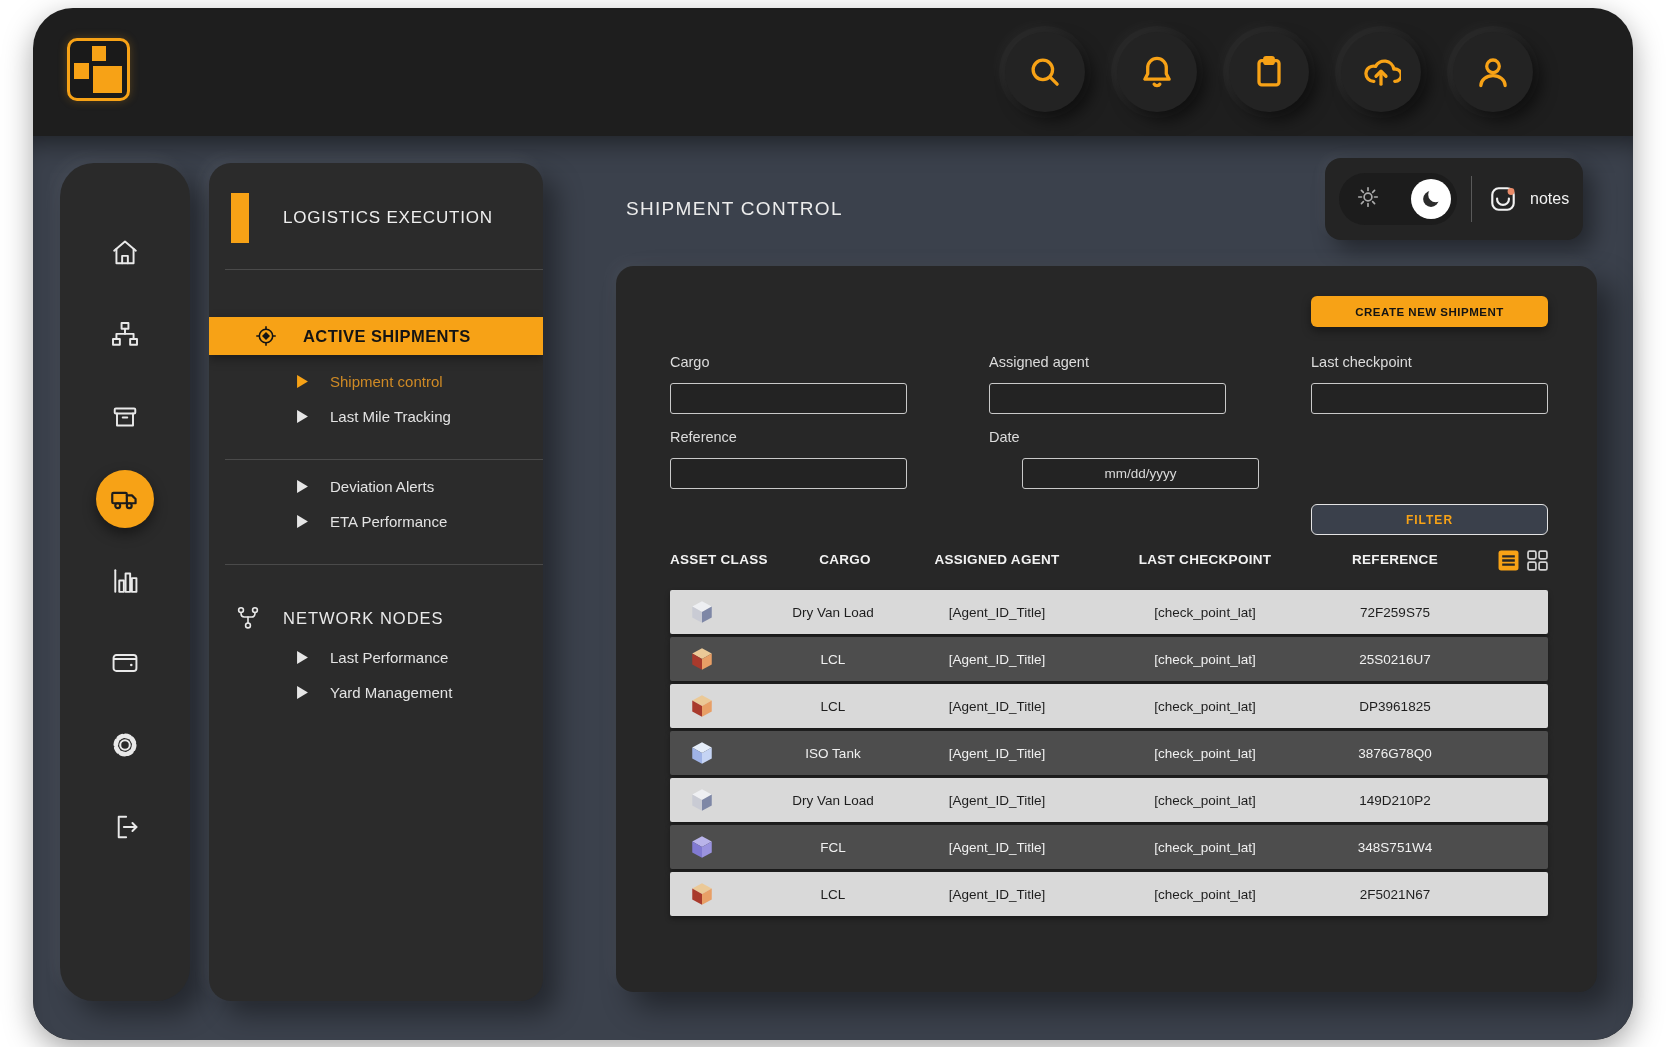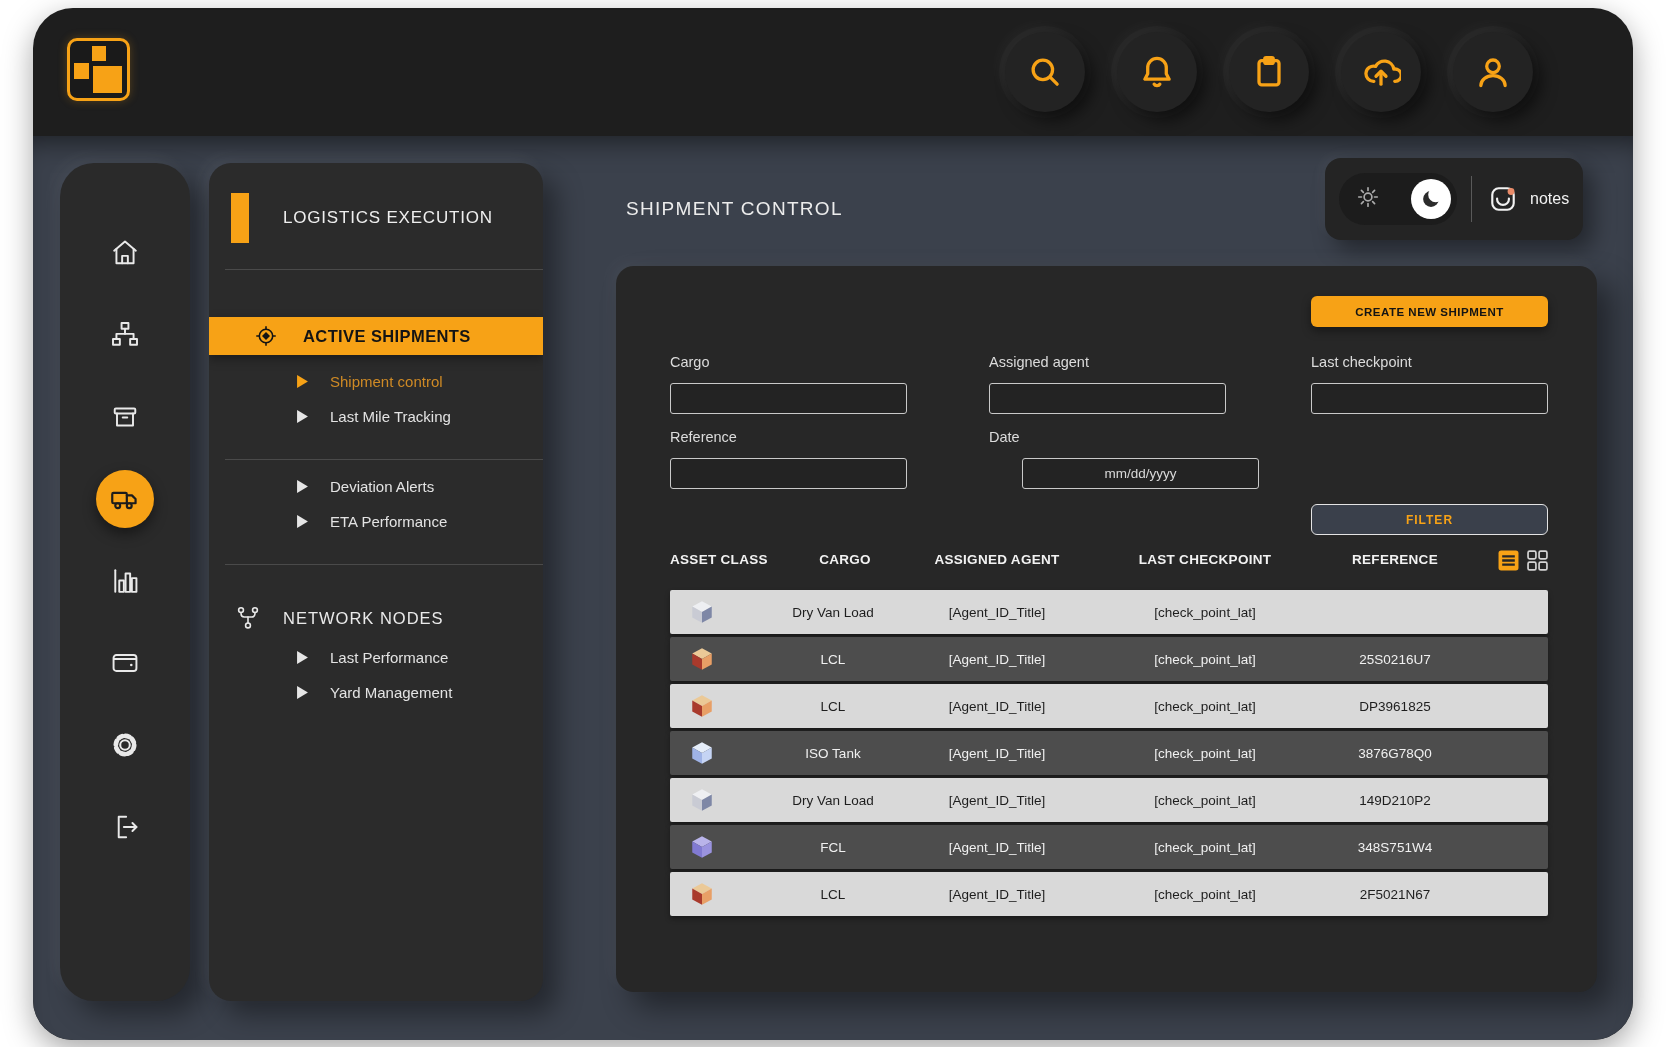--- a/index.html
+++ b/index.html
@@ -352,20 +352,21 @@
     <span class="cell icon-cell">
       <svg width="26" height="26" viewBox="0 0 24 24">
         <polygon class="face-top" points="12,2 21,7 12,12 3,7" fill="#EEEFF2"></polygon>
         <polygon class="face-left" points="3,7 12,12 12,22 3,17" fill="#C9CBD4"></polygon>
         <polygon class="face-right" points="21,7 21,17 12,22 12,12" fill="#7E87A6"></polygon>
       </svg>
     </span>
     <span class="cell cargo">Dry Van Load</span>
     <span class="cell agent">[Agent_ID_Title]</span>
     <span class="cell checkpoint">[check_point_lat]</span>
+    <span class="cell reference">72F259S75</span>
   </div>
             <div class="trow dark">
     <span class="cell icon-cell">
       <svg width="26" height="26" viewBox="0 0 24 24">
         <polygon class="face-top" points="12,2 21,7 12,12 3,7" fill="#EBC997"></polygon>
         <polygon class="face-left" points="3,7 12,12 12,22 3,17" fill="#A93A2C"></polygon>
         <polygon class="face-right" points="21,7 21,17 12,22 12,12" fill="#E89F66"></polygon>
       </svg>
     </span>
     <span class="cell cargo">LCL</span>

